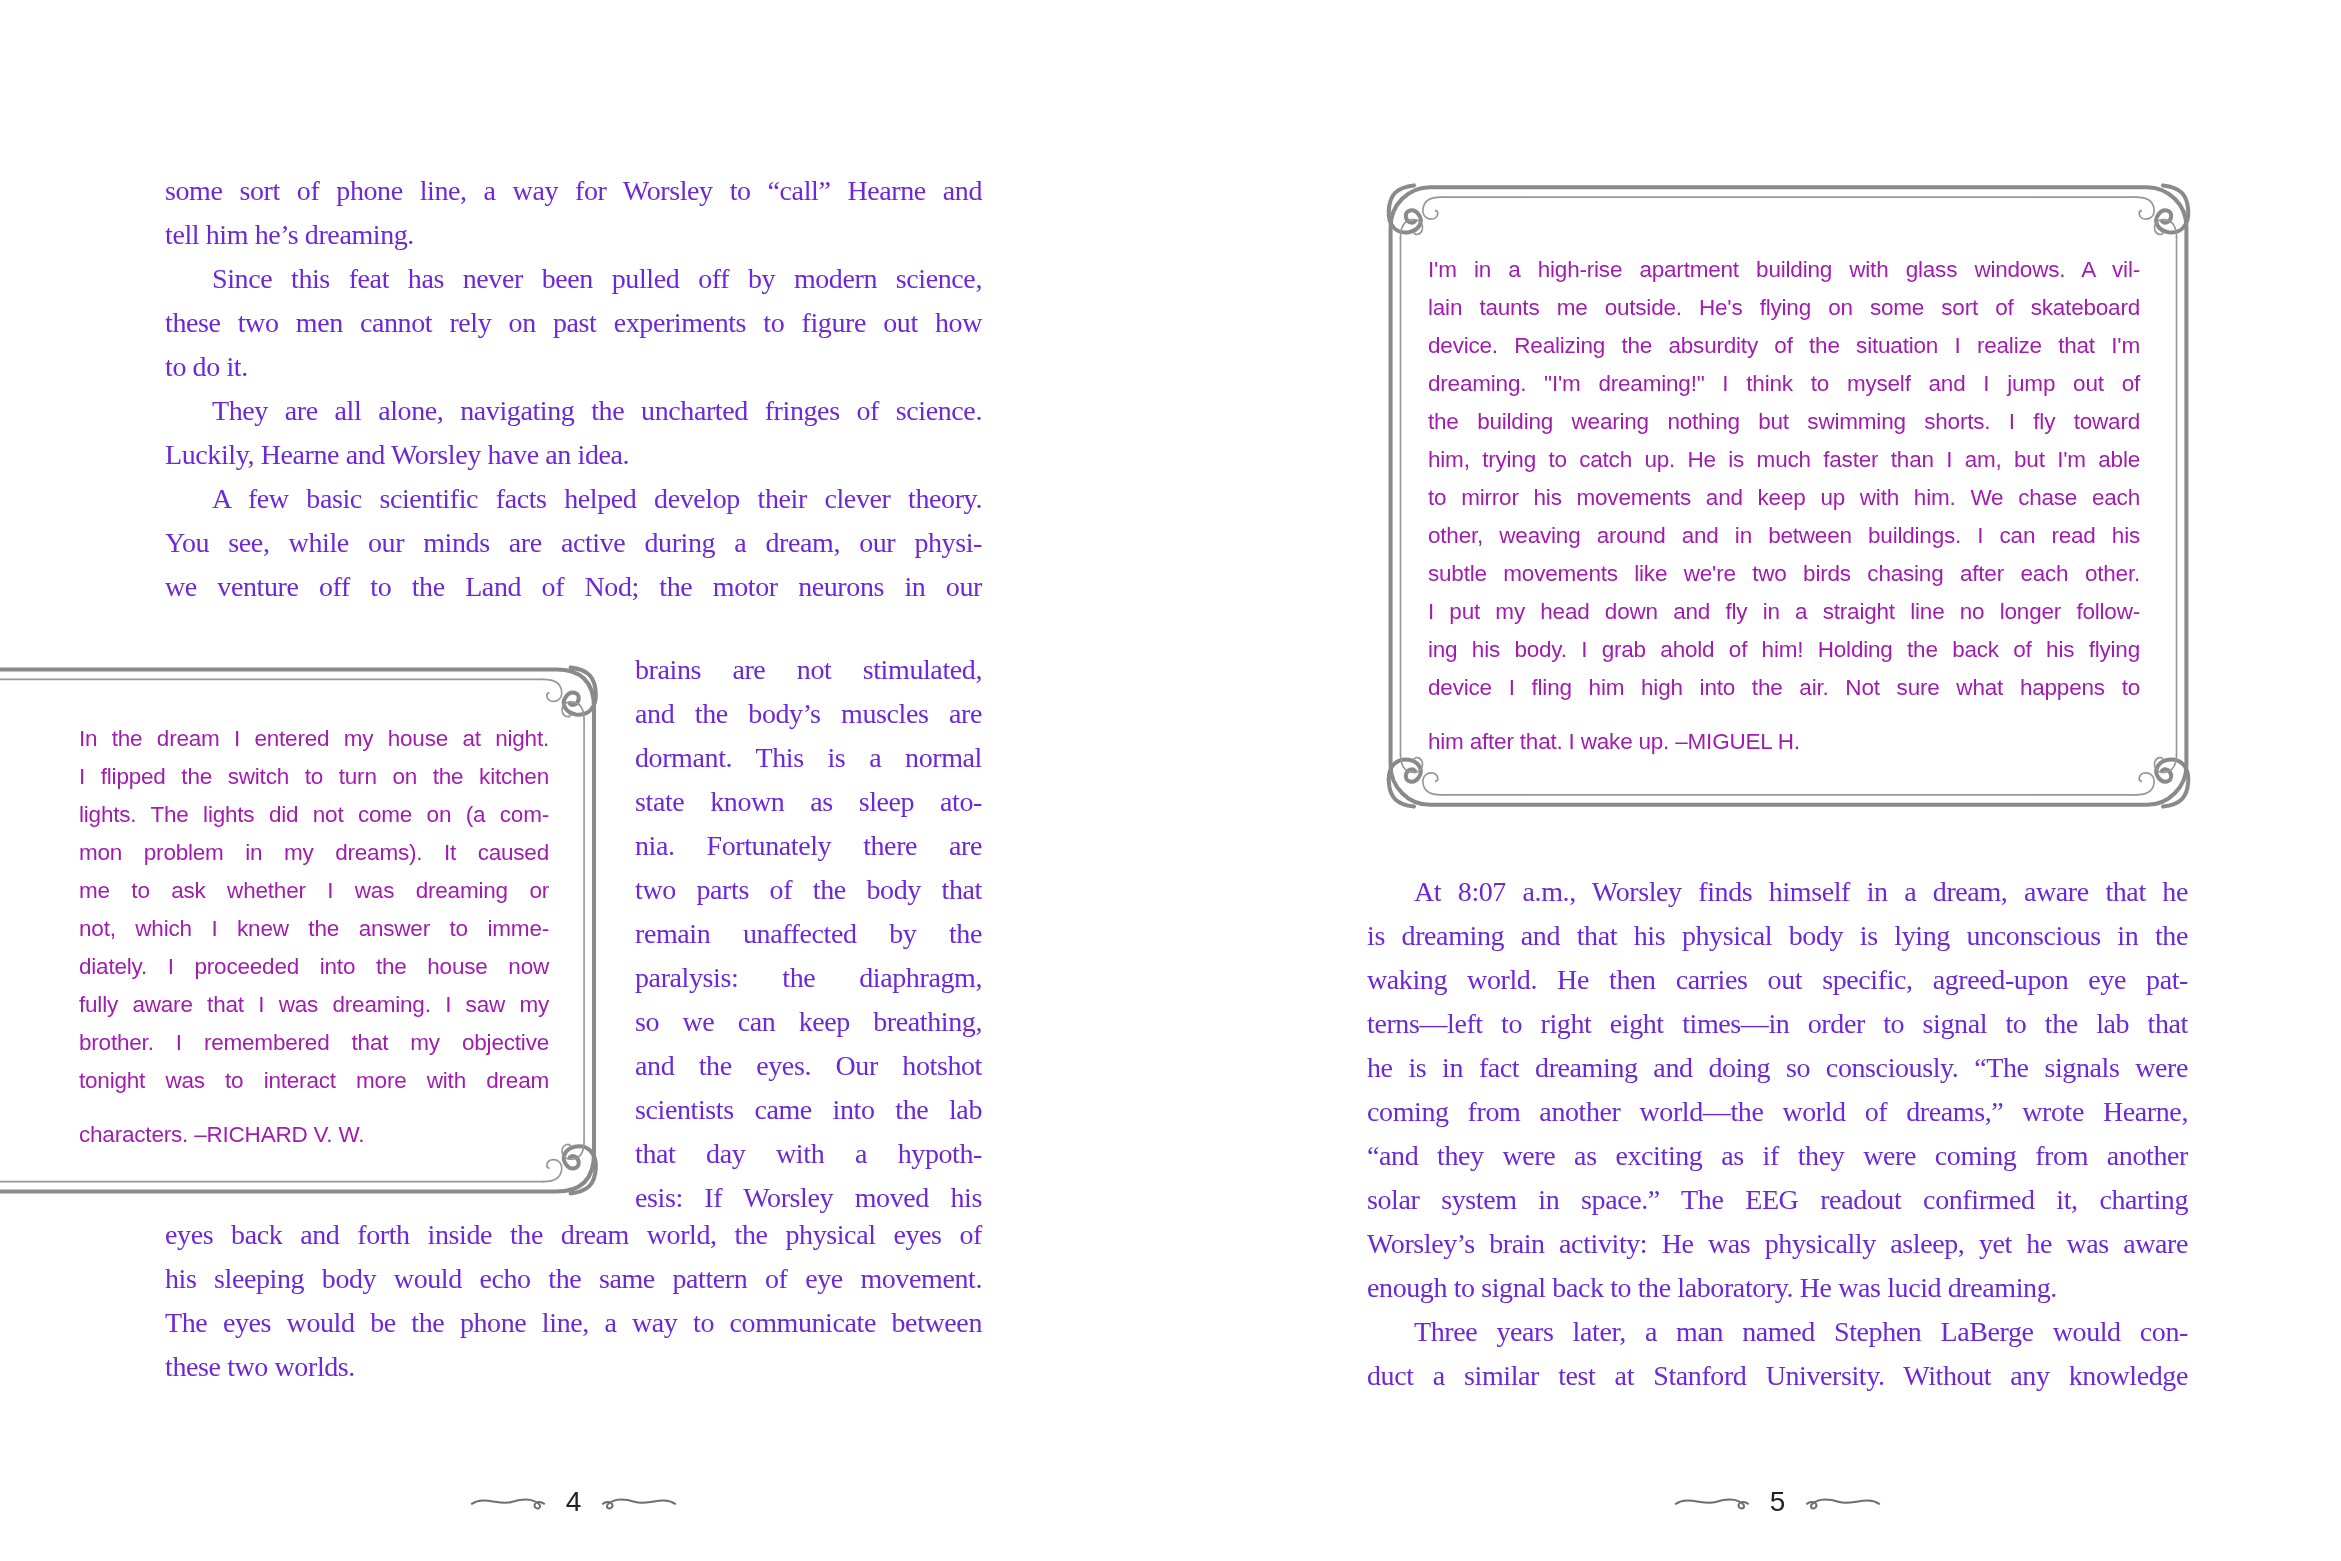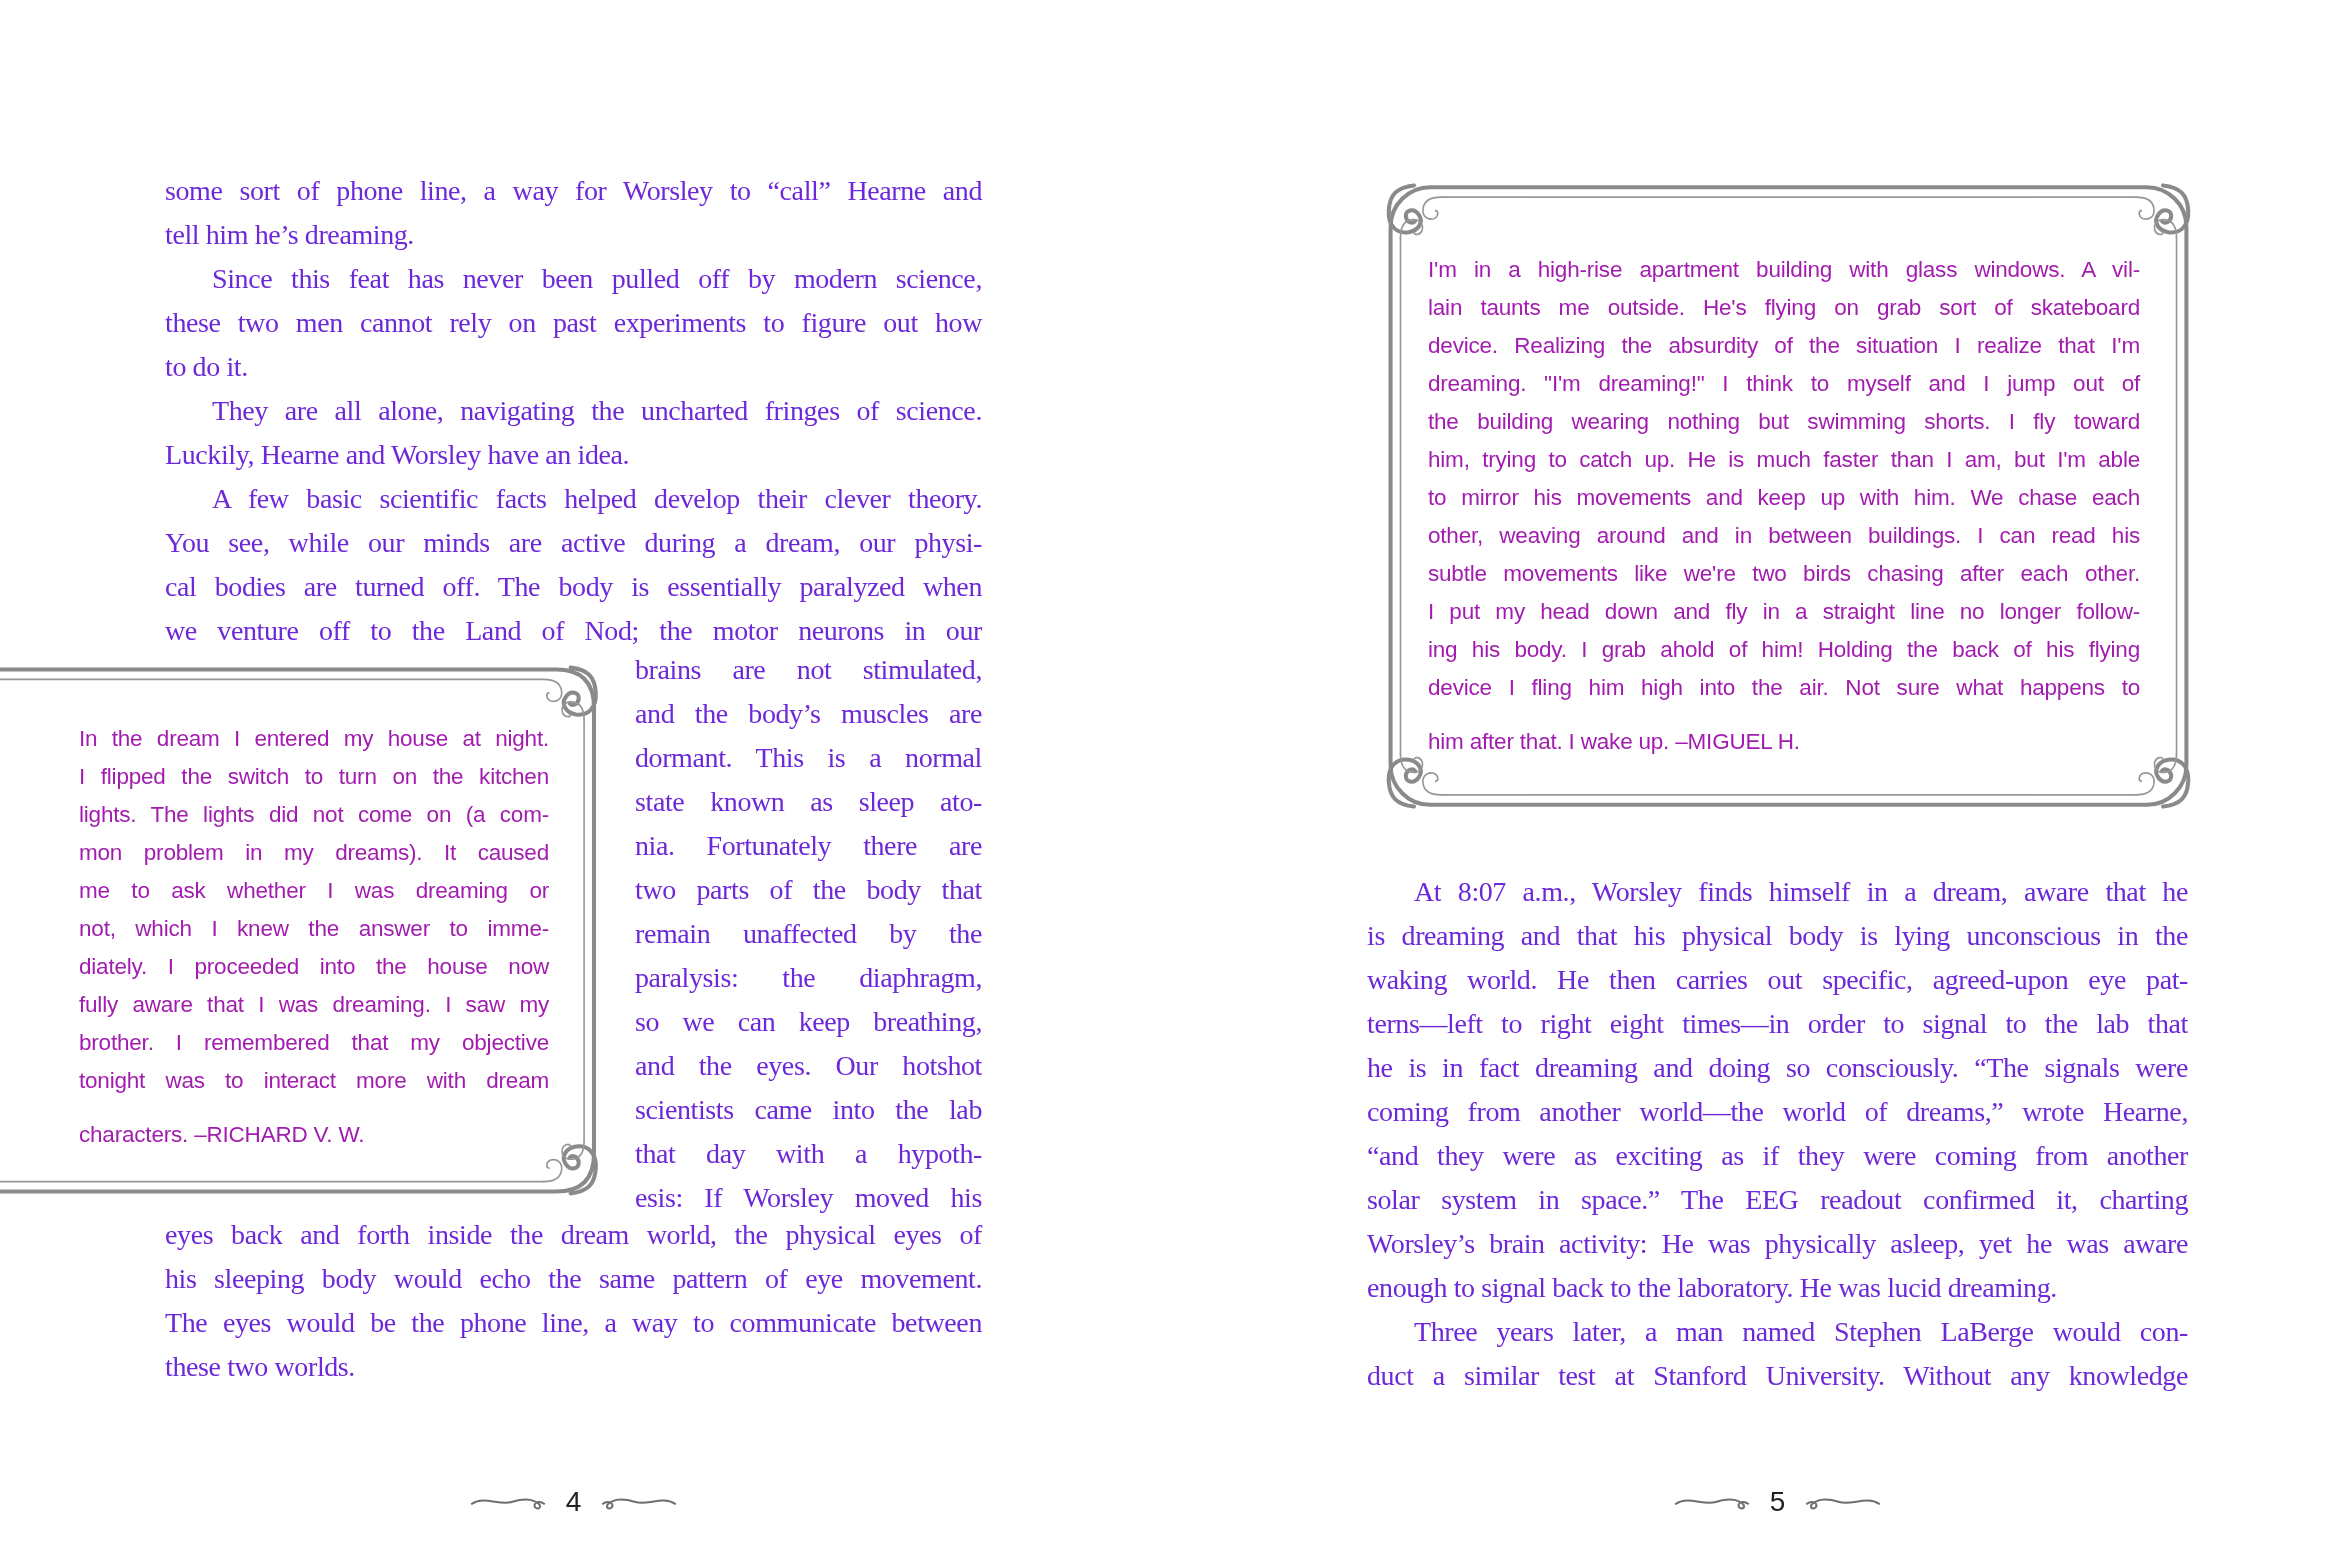--- a/index.html
+++ b/index.html
@@ -55,21 +55,20 @@
   <div class="serif-block" style="left:165px;top:169px;width:817px;">
     <div class="bl">some sort of phone line, a way for Worsley to “call” Hearne and</div>
     <div class="bl e">tell him he’s dreaming.</div>
     <div class="bl i">Since this feat has never been pulled off by modern science,</div>
     <div class="bl">these two men cannot rely on past experiments to figure out how</div>
     <div class="bl e">to do it.</div>
     <div class="bl i">They are all alone, navigating the uncharted fringes of science.</div>
     <div class="bl e">Luckily, Hearne and Worsley have an idea.</div>
     <div class="bl i">A few basic scientific facts helped develop their clever theory.</div>
     <div class="bl">You see, while our minds are active during a dream, our physi-</div>
-    <div class="bl">cal bodies are turned off. The body is essentially paralyzed when</div>
     <div class="bl">we venture off to the Land of Nod; the motor neurons in our</div>
   </div>
 
   <div class="serif-block" style="left:635px;top:648px;width:347px;">
     <div class="bl">brains are not stimulated,</div>
     <div class="bl">and the body’s muscles are</div>
     <div class="bl">dormant. This is a normal</div>
     <div class="bl">state known as sleep ato-</div>
     <div class="bl">nia. Fortunately there are</div>
     <div class="bl">two parts of the body that</div>
@@ -131,21 +130,21 @@
     <g>
         <use href="#corn" transform="translate(0,702) scale(1,-1)"></use>
       </g>
     <g>
         <use href="#corn" transform="translate(900,702) scale(-1,-1)"></use>
       </g>
   </svg>
 
   <div class="sans-block" style="left:257px;top:251px;width:712px;">
     <div class="sl">I'm in a high-rise apartment building with glass windows. A vil-</div>
-    <div class="sl">lain taunts me outside. He's flying on grab sort of skateboard</div>
+    <div class="sl">lain taunts me outside. He's flying on some sort of skateboard</div>
     <div class="sl">device. Realizing the absurdity of the situation I realize that I'm</div>
     <div class="sl">dreaming. "I'm dreaming!" I think to myself and I jump out of</div>
     <div class="sl">the building wearing nothing but swimming shorts. I fly toward</div>
     <div class="sl">him, trying to catch up. He is much faster than I am, but I'm able</div>
     <div class="sl">to mirror his movements and keep up with him. We chase each</div>
     <div class="sl">other, weaving around and in between buildings. I can read his</div>
     <div class="sl">subtle movements like we're two birds chasing after each other.</div>
     <div class="sl">I put my head down and fly in a straight line no longer follow-</div>
     <div class="sl">ing his body. I grab ahold of him! Holding the back of his flying</div>
     <div class="sl">device I fling him high into the air. Not sure what happens to</div>

